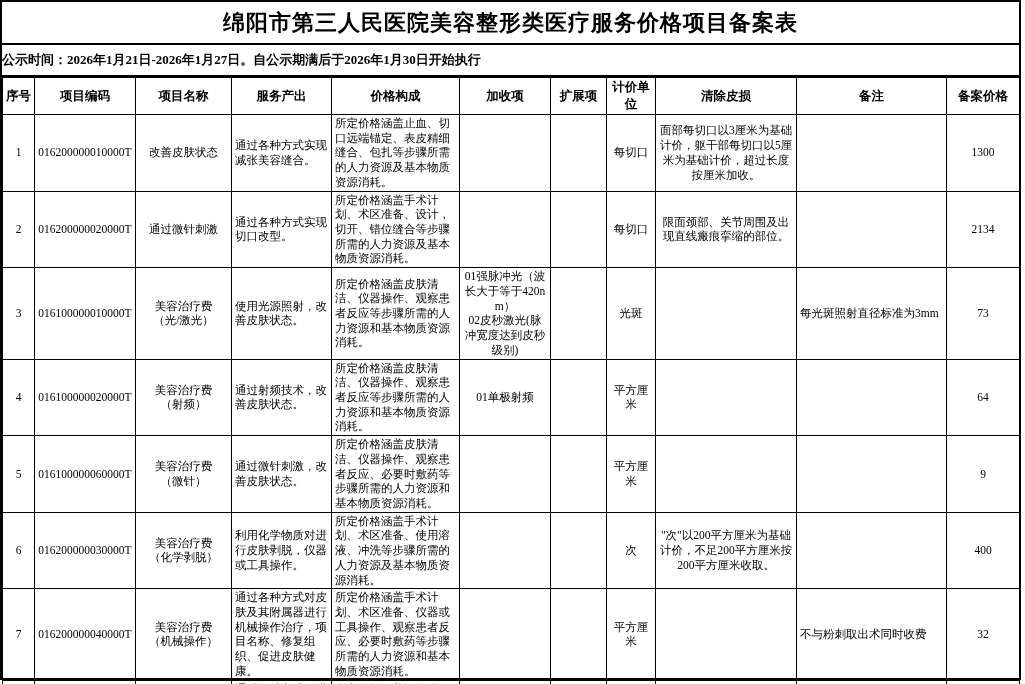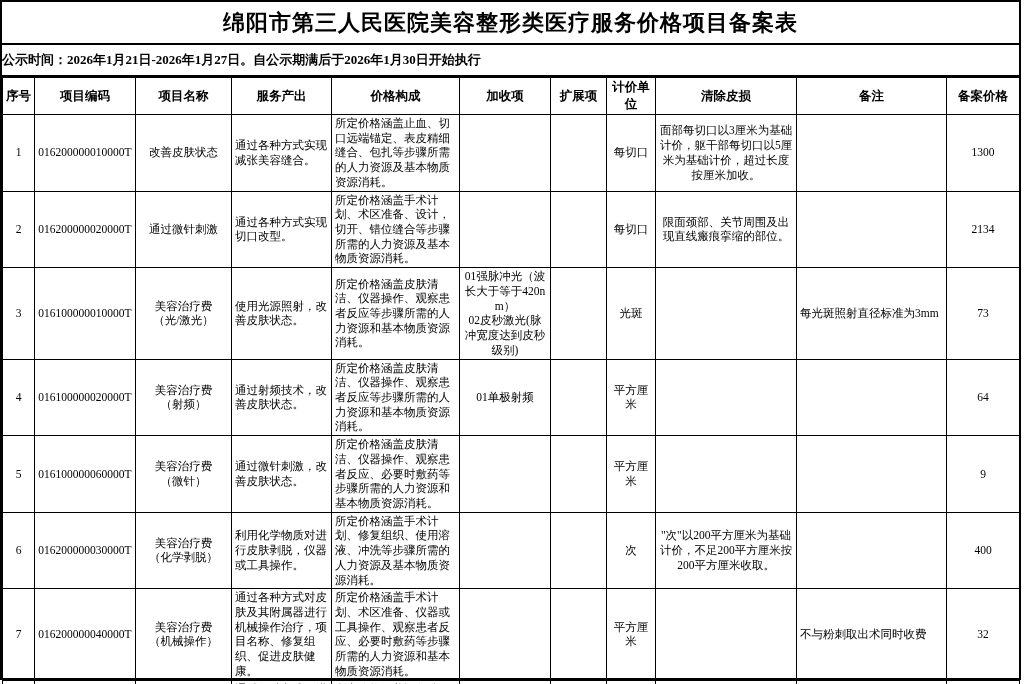--- a/index.html
+++ b/index.html
@@ -167,21 +167,21 @@
     <td class="c-remark"></td>
     <td class="c-price">9</td>
   </tr>
 
   <tr>
     <td class="c-seq">6</td>
     <td class="c-code">016200000030000T</td>
     <td class="c-name c-sur">美容治疗费
 （化学剥脱）</td>
     <td class="c-output">利用化学物质对进行皮肤剥脱，仪器或工具操作。</td>
-    <td class="c-comp">所定价格涵盖手术计划、修复组织、使用溶液、冲洗等步骤所需的人力资源及基本物质资源消耗。</td>
+    <td class="c-comp">所定价格涵盖手术计划、术区准备、使用溶液、冲洗等步骤所需的人力资源及基本物质资源消耗。</td>
     <td class="c-sur"></td>
     <td class="c-ext"></td>
     <td class="c-unit">次</td>
     <td class="c-note">"次"以200平方厘米为基础计价，不足200平方厘米按200平方厘米收取。</td>
     <td class="c-remark"></td>
     <td class="c-price">400</td>
   </tr>
 
   <tr>
     <td class="c-seq">7</td>

